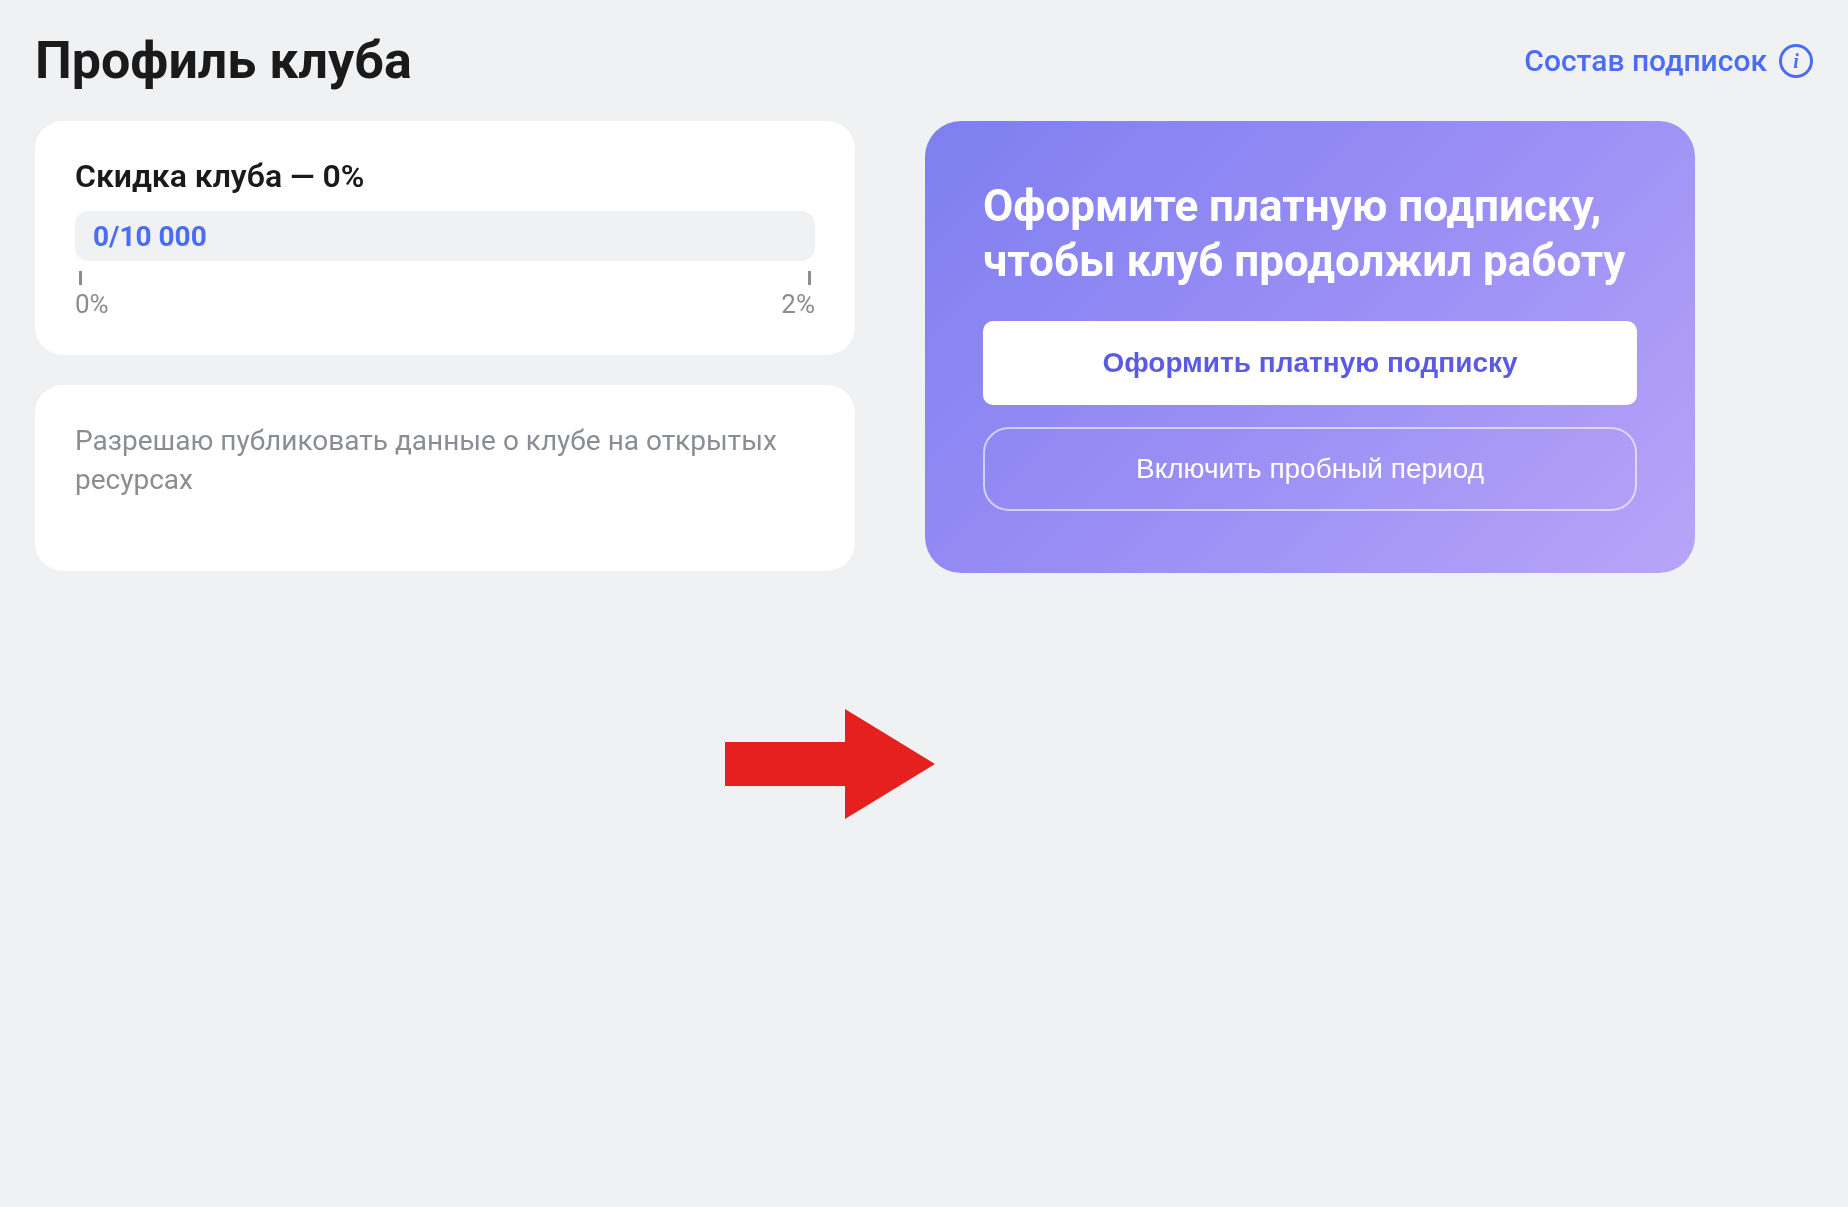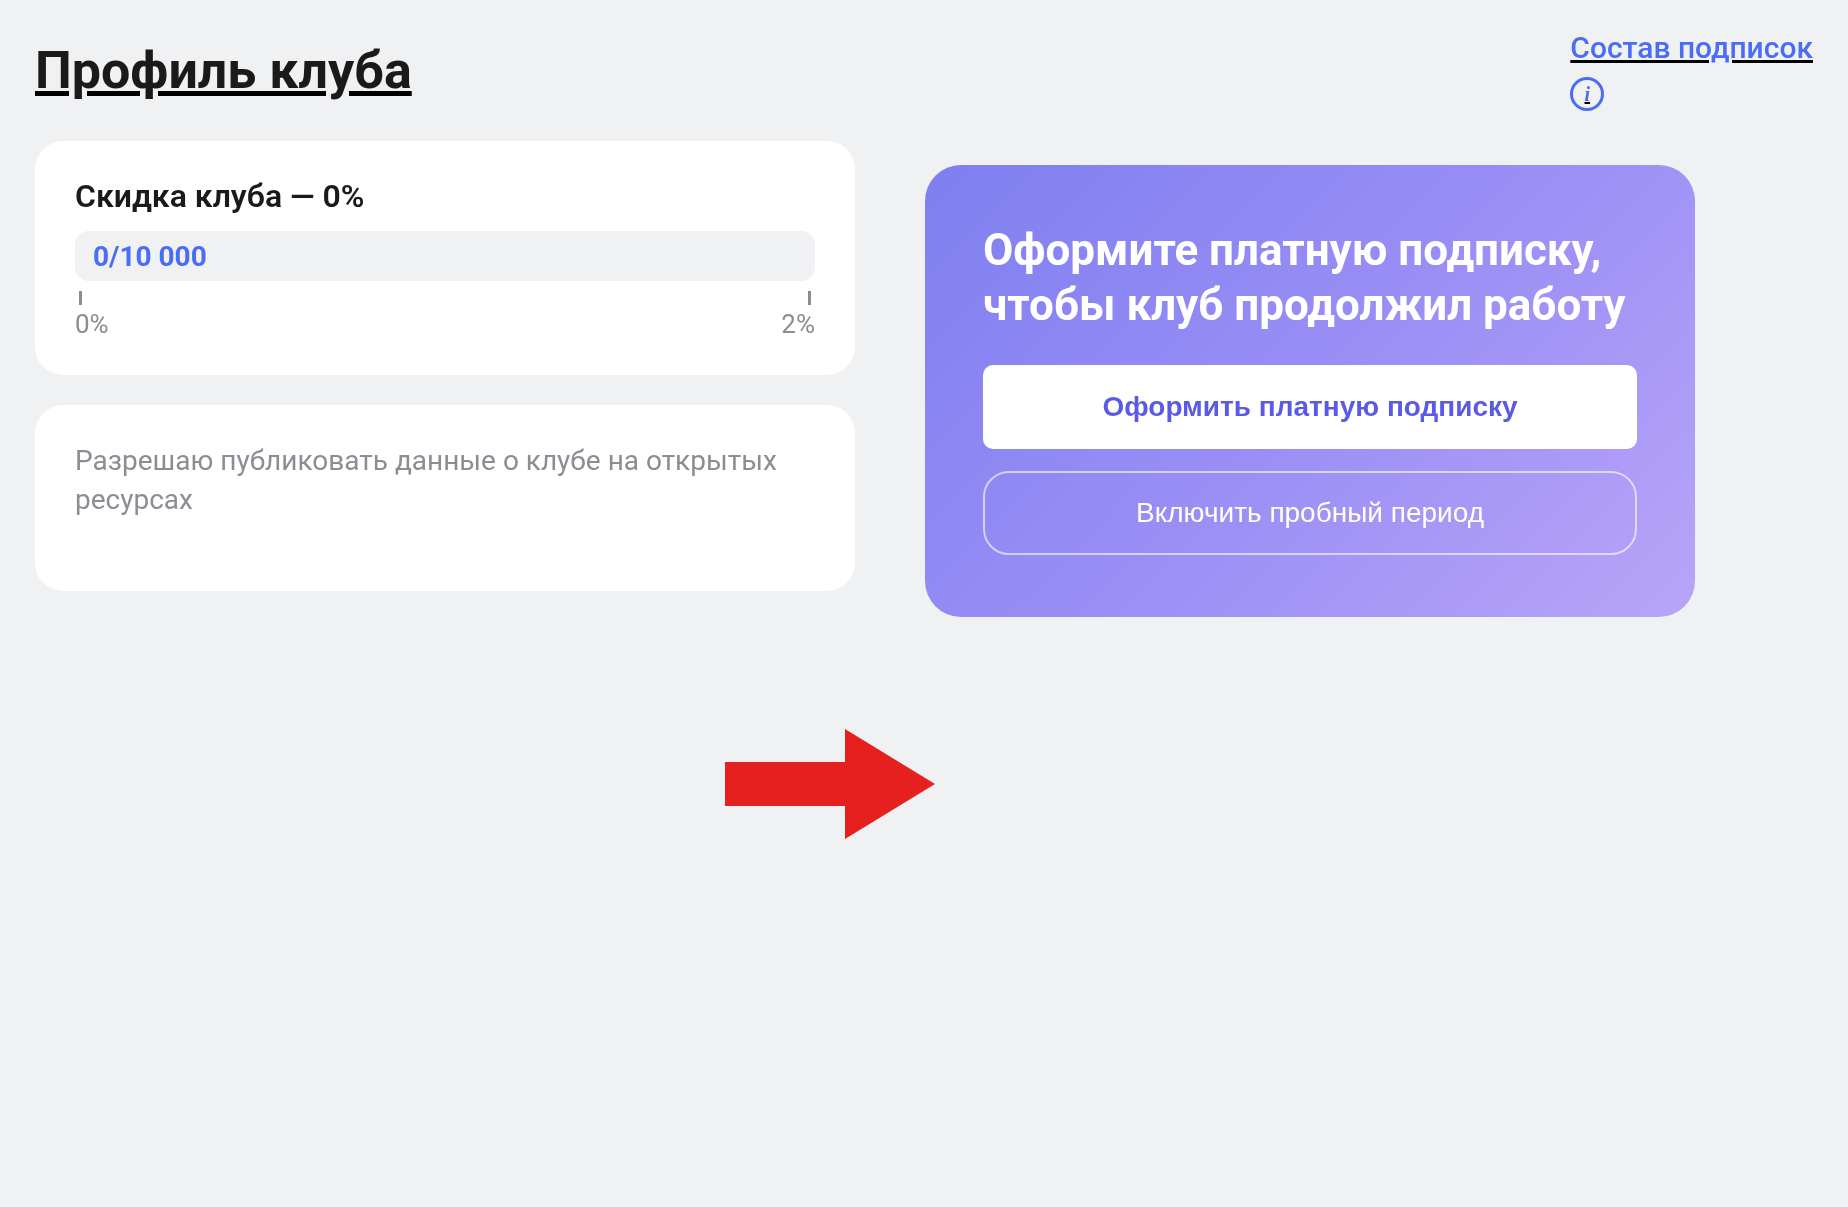--- a/index.html
+++ b/index.html
@@ -17,36 +17,34 @@
   .page-container {
     padding: 30px 35px;
     display: flex;
     flex-direction: column;
     gap: 30px;
   }
   .header-row {
     display: flex;
     justify-content: space-between;
     align-items: center;
-    text-decoration: underline;
   }
   .page-title {
     font-size: 52px;
     font-weight: 700;
     color: #1a1a1a;
   }
   .subscription-link {
     display: flex;
-    align-items: flex-start;
+    align-items: flex-end;
     gap: 12px;
     color: #4a6cf7;
     font-size: 30px;
     font-weight: 500;
     cursor: pointer;
-    flex-direction: column;
   }
   .info-circle {
     width: 34px;
     height: 34px;
     border: 3px solid #4a6cf7;
     border-radius: 50%;
     display: flex;
     align-items: center;
     justify-content: center;
     font-size: 20px;
@@ -148,21 +146,20 @@
   }
   .right-column {
     flex: 0 0 770px;
     position: relative;
   }
   .promo-card {
     background: linear-gradient(135deg, #7e7ff0 0%, #9a8ef5 50%, #b8a5f8 100%);
     border-radius: 36px;
     padding: 58px 58px 62px 58px;
     color: #ffffff;
-    margin-top: 24px;
   }
   .promo-title {
     font-size: 44px;
     font-weight: 700;
     line-height: 1.25;
     margin-bottom: 32px;
   }
   .promo-description {
     font-size: 28px;
     line-height: 1.4;

